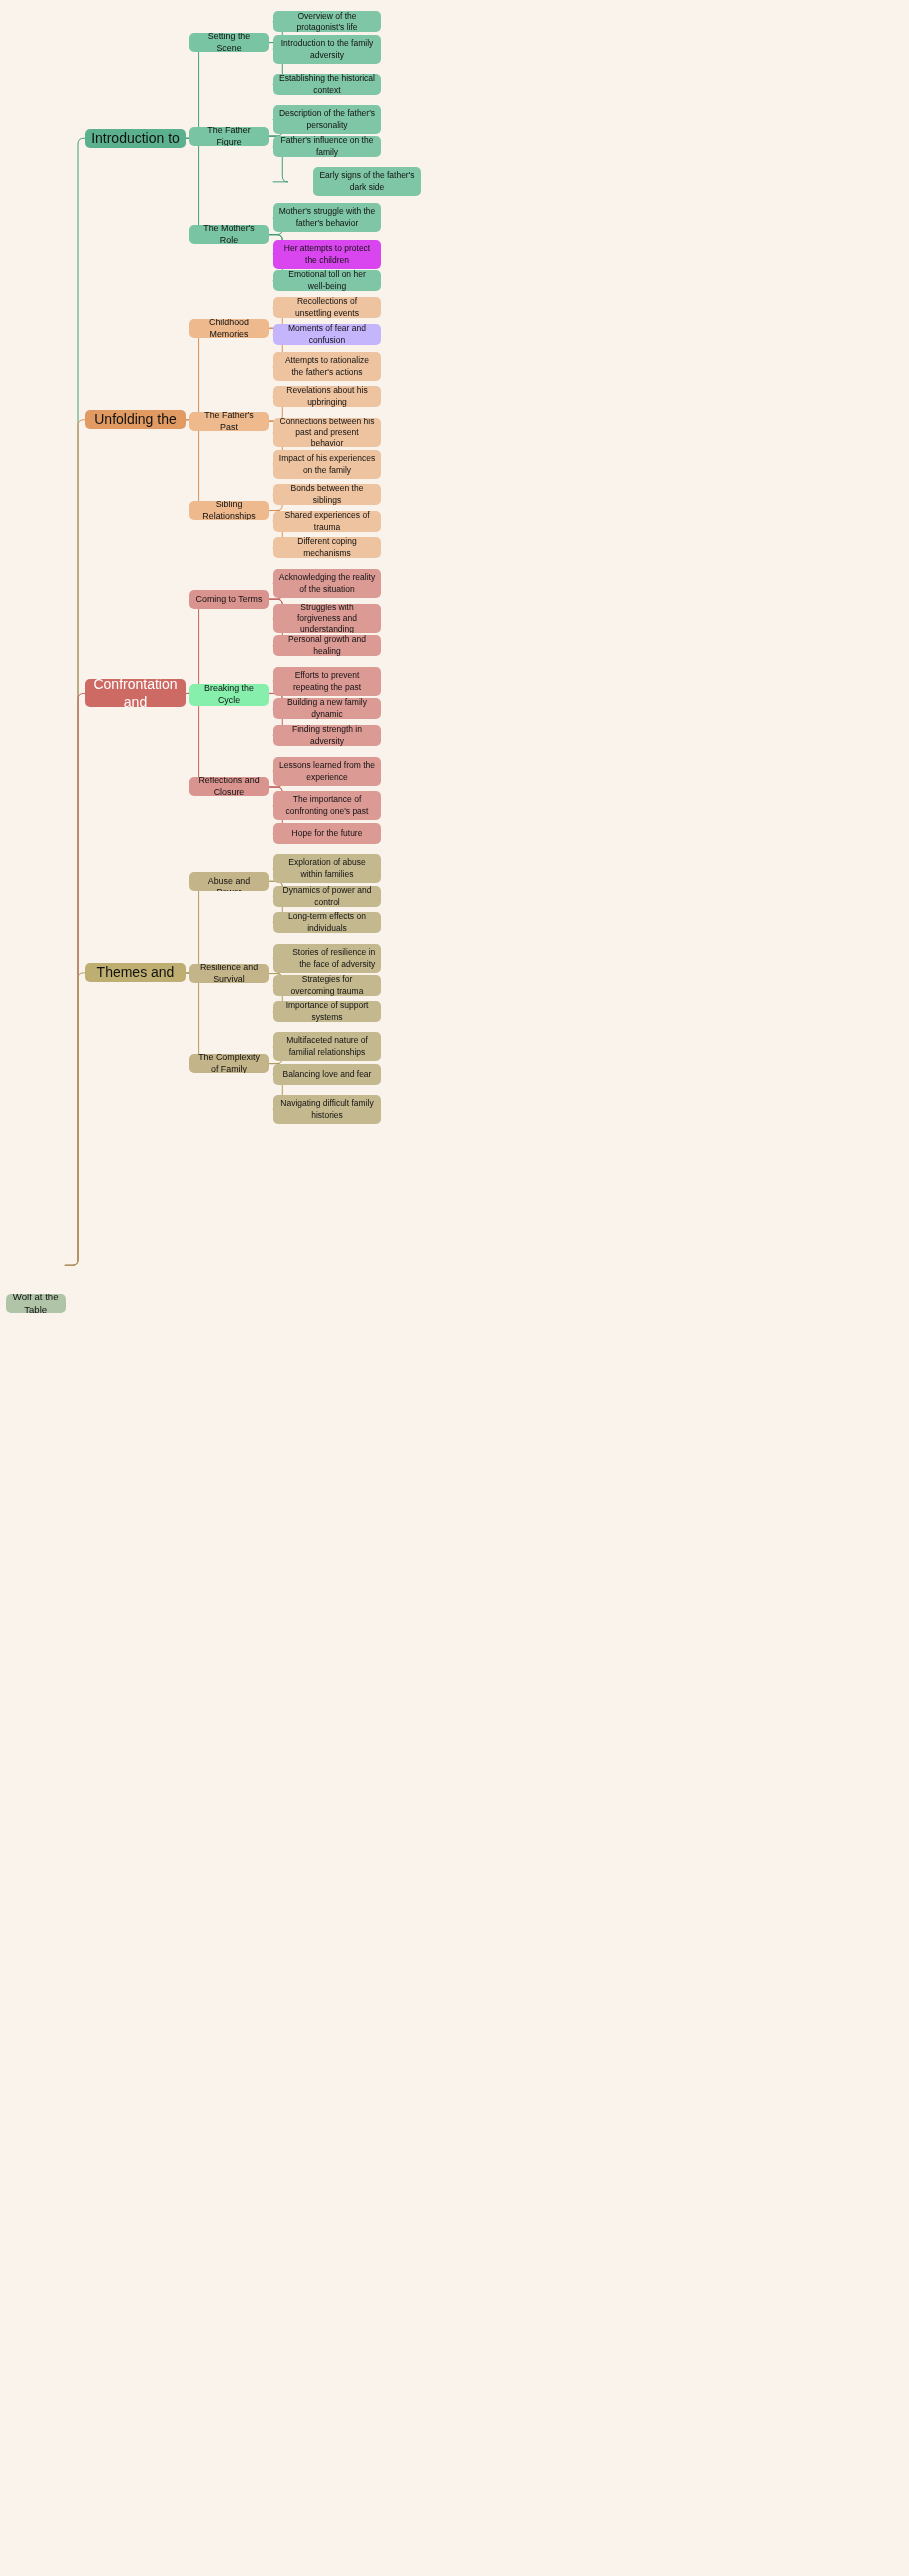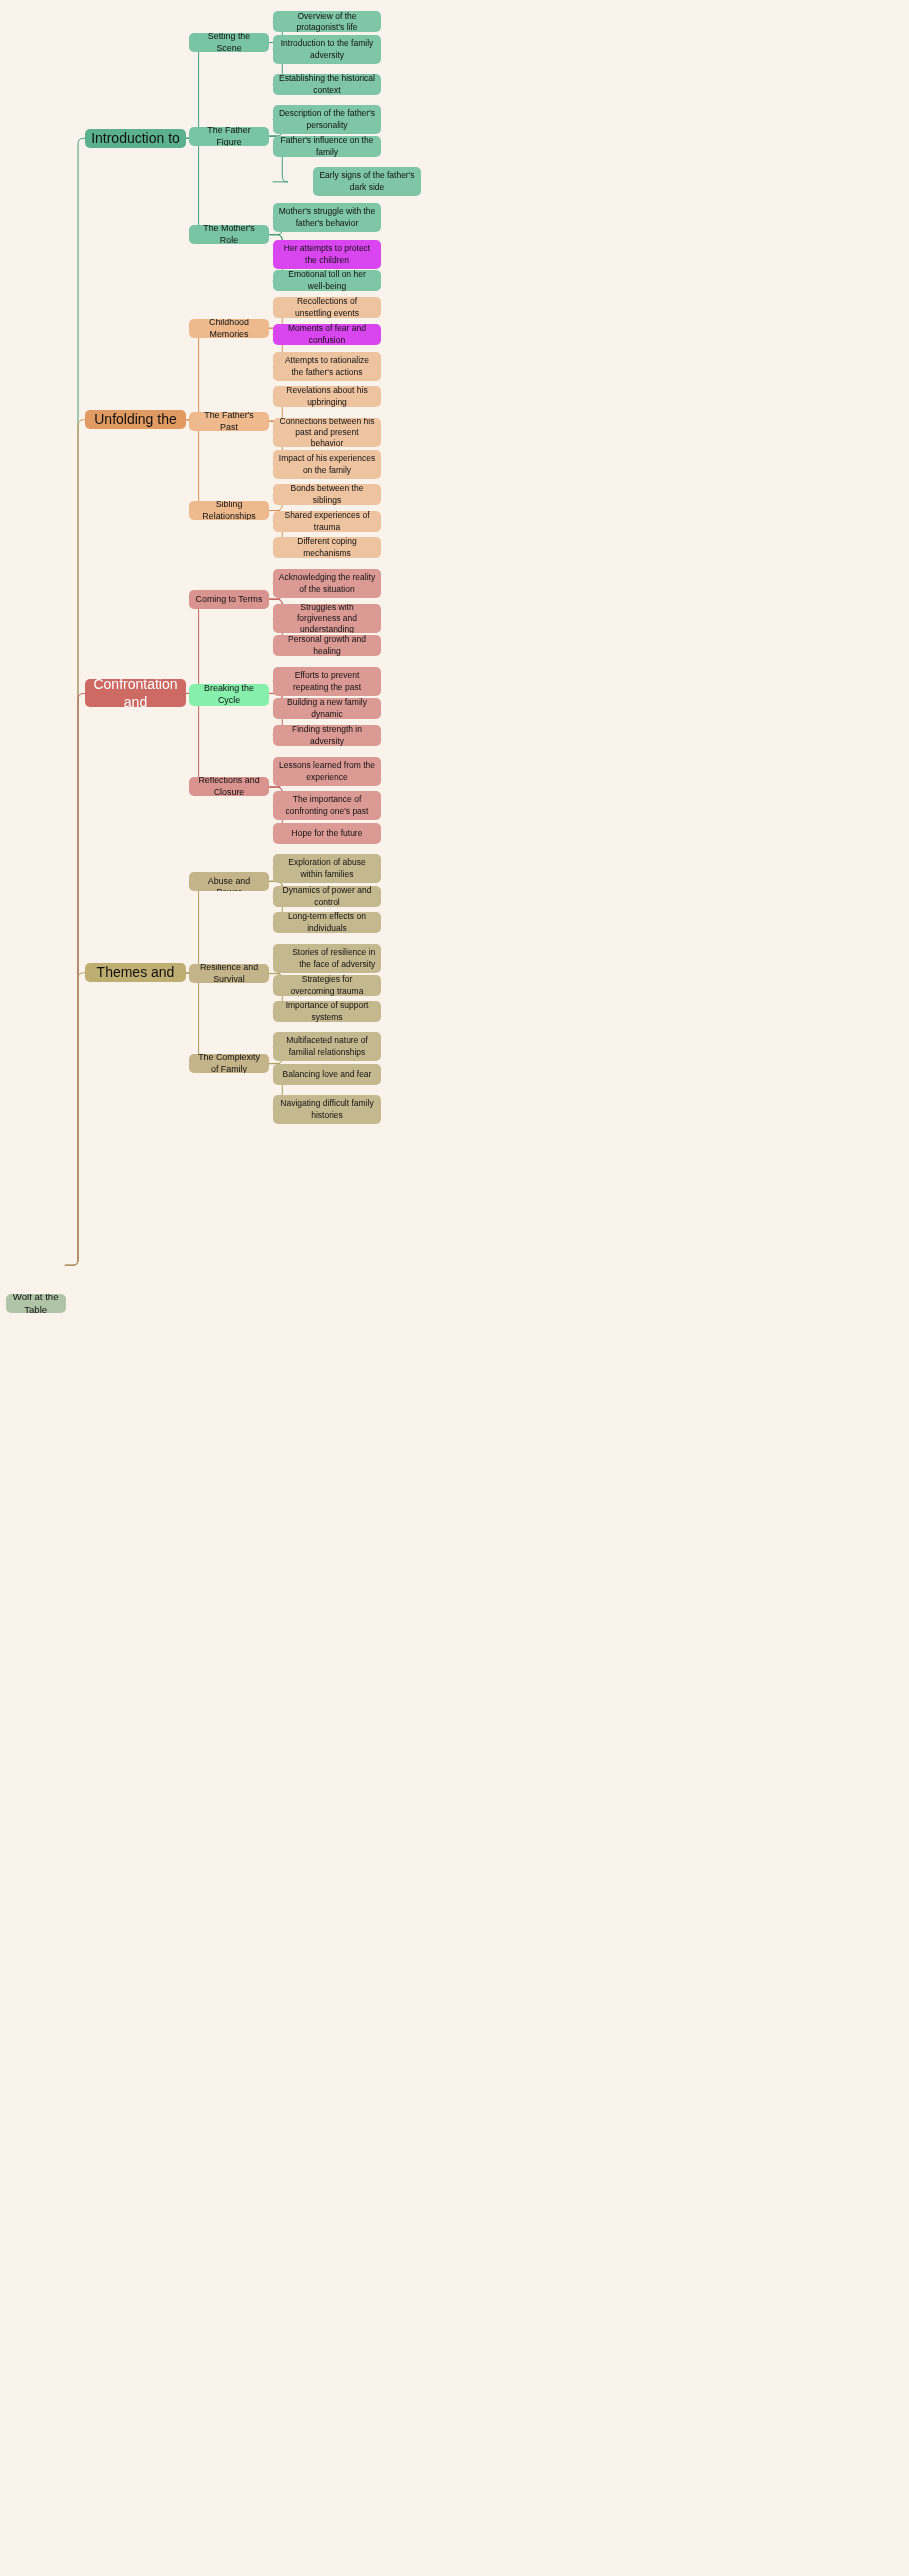--- a/index.html
+++ b/index.html
@@ -146,21 +146,21 @@
       </div>
       <div class="node part" style="left: 85px; top: 410px; width: 101px; height: 19px; background: rgb(224, 154, 98);">
         <span>Part II: Unfolding the Dark Secrets</span>
       </div>
       <div class="node branch" style="left: 189px; top: 319px; width: 80px; height: 19px; background: rgb(237, 185, 141);">
         <span>Childhood Memories</span>
       </div>
       <div class="node leaf" style="left: 273px; top: 297px; width: 108px; height: 21px; background: rgb(238, 195, 160);">
         <span>Recollections of unsettling events</span>
       </div>
-      <div class="node leaf" style="left: 273px; top: 324px; width: 108px; height: 21px; background: #d946ef;">
+      <div class="node leaf" style="left: 273px; top: 324px; width: 108px; height: 21px; background: #c4b5fd;">
         <span>Moments of fear and confusion</span>
       </div>
       <div class="node leaf" style="left: 273px; top: 352px; width: 108px; height: 29px; background: rgb(238, 195, 160);">
         <span>Attempts to rationalize the father's actions</span>
       </div>
       <div class="node branch" style="left: 189px; top: 412px; width: 80px; height: 19px; background: rgb(237, 185, 141);">
         <span>The Father's Past</span>
       </div>
       <div class="node leaf" style="left: 273px; top: 386px; width: 108px; height: 21px; background: rgb(238, 195, 160);">
         <span>Revelations about his upbringing</span>

